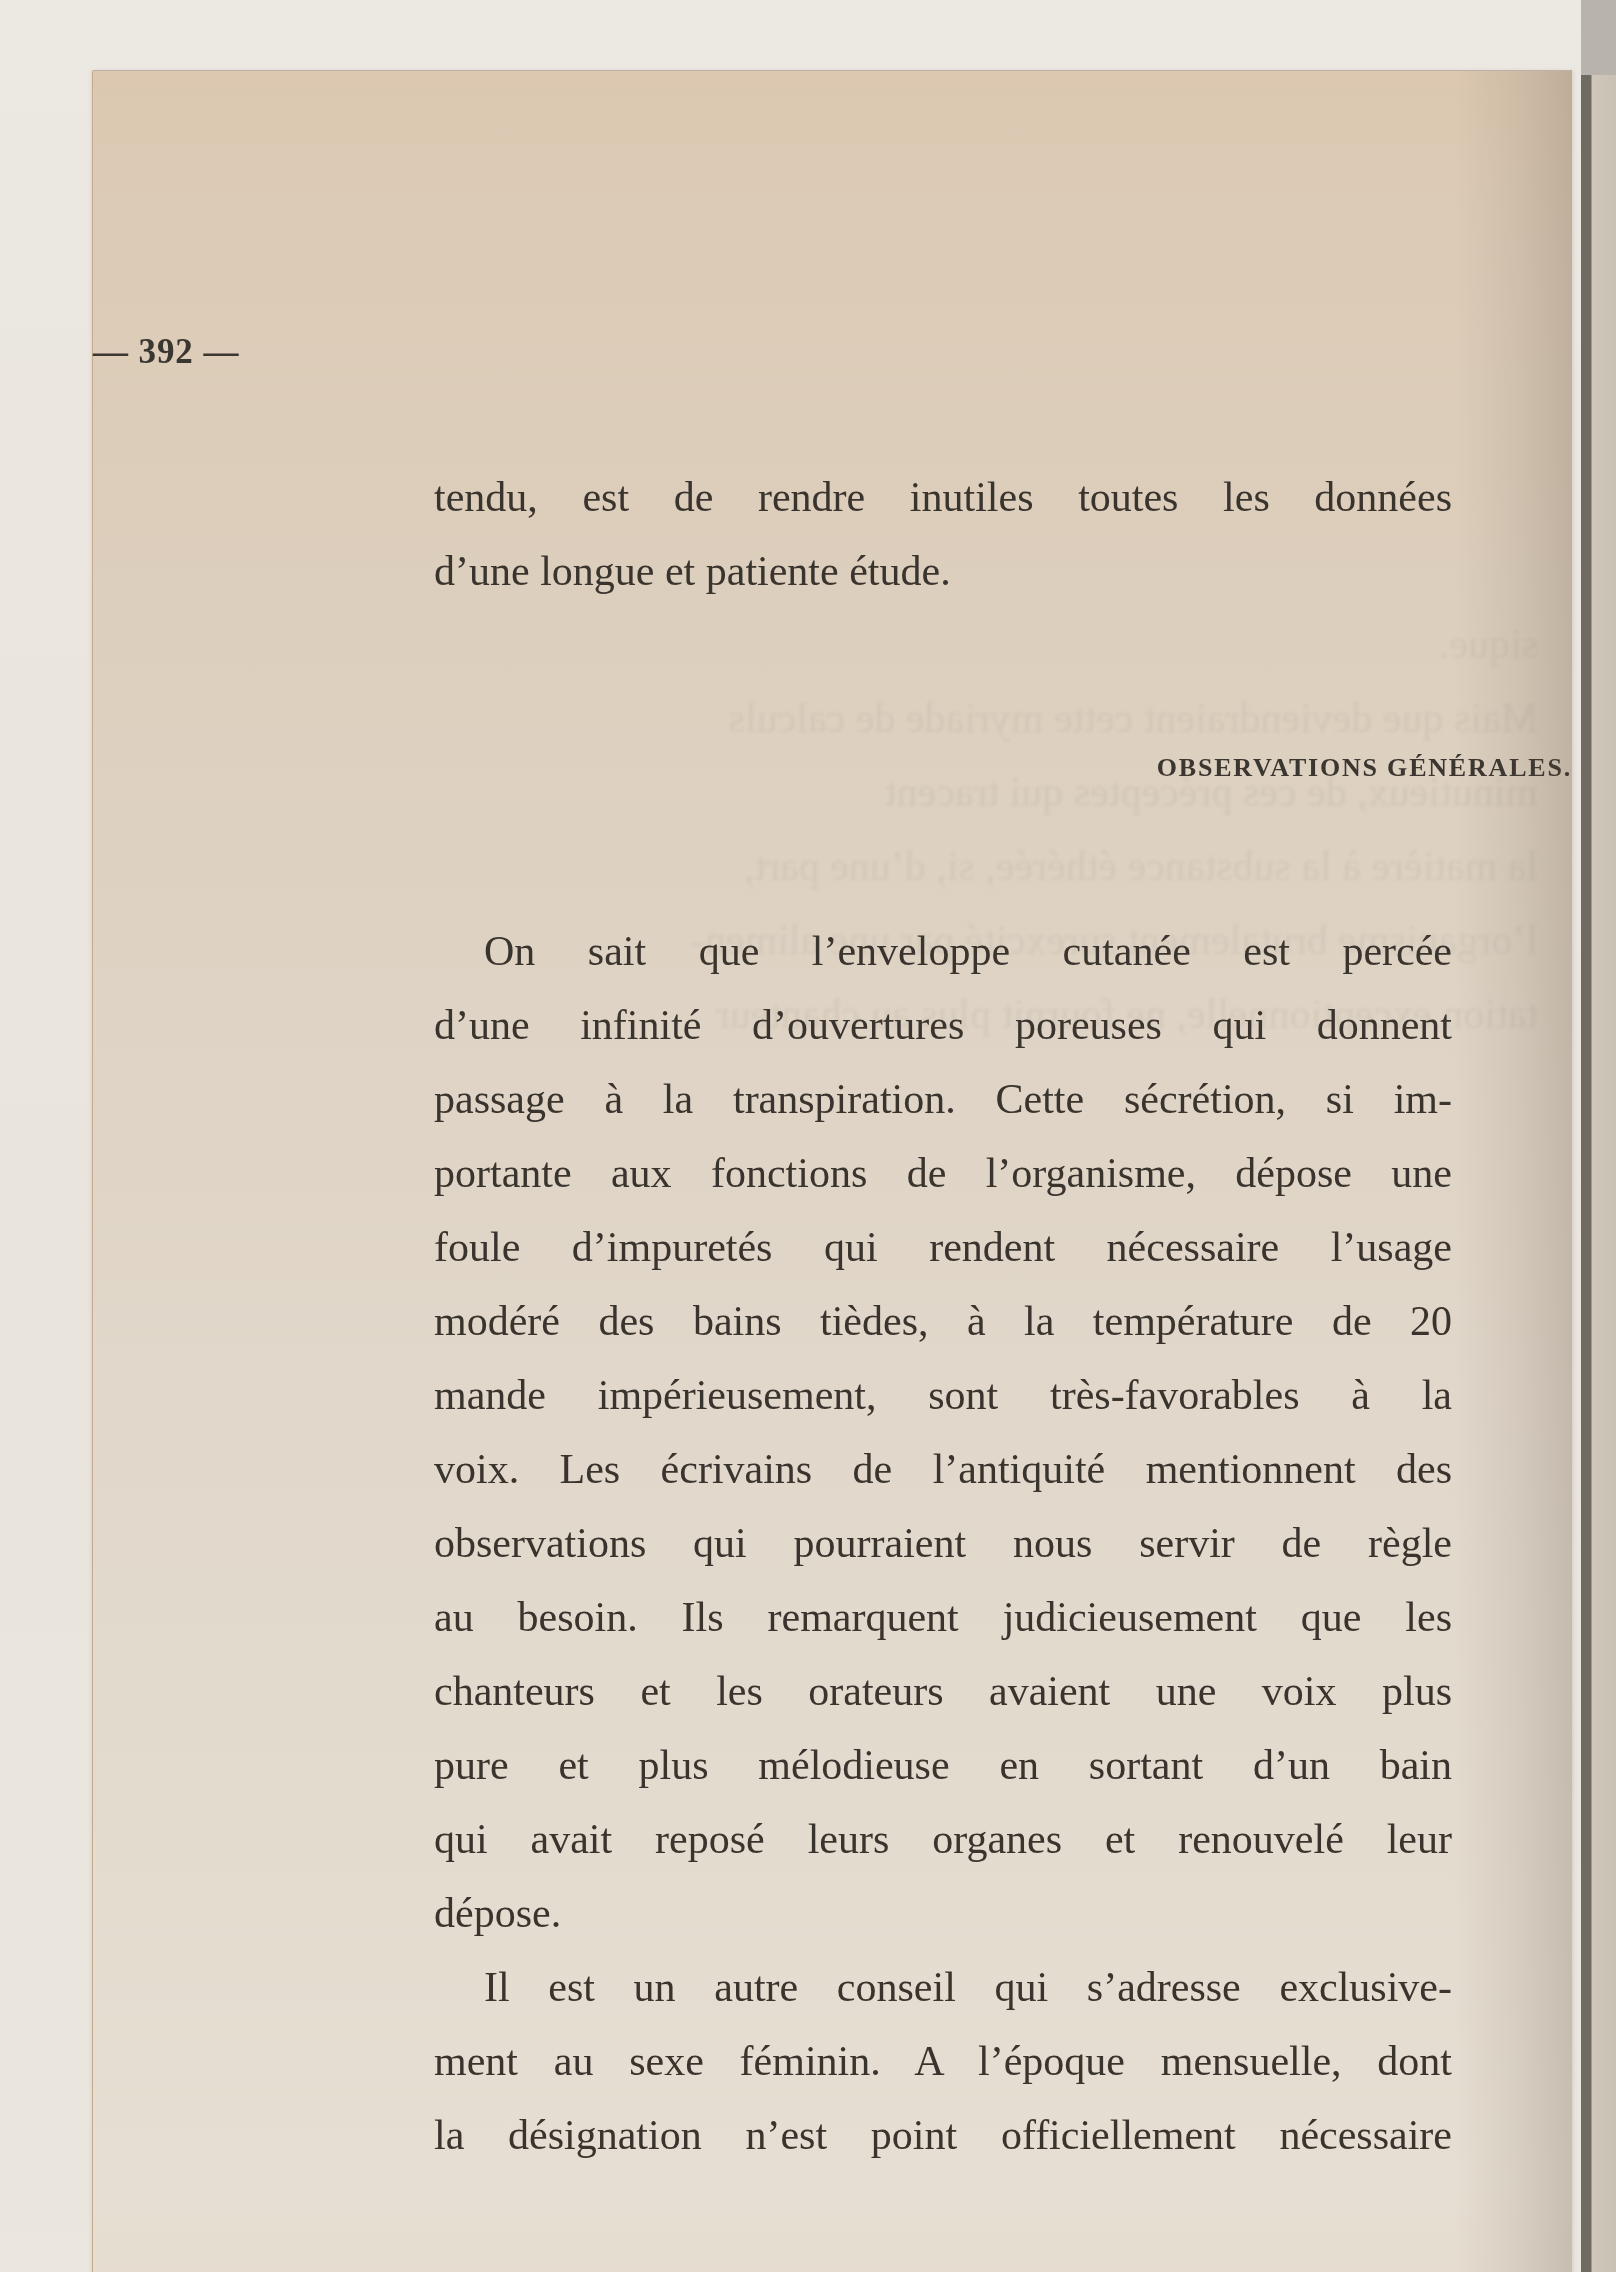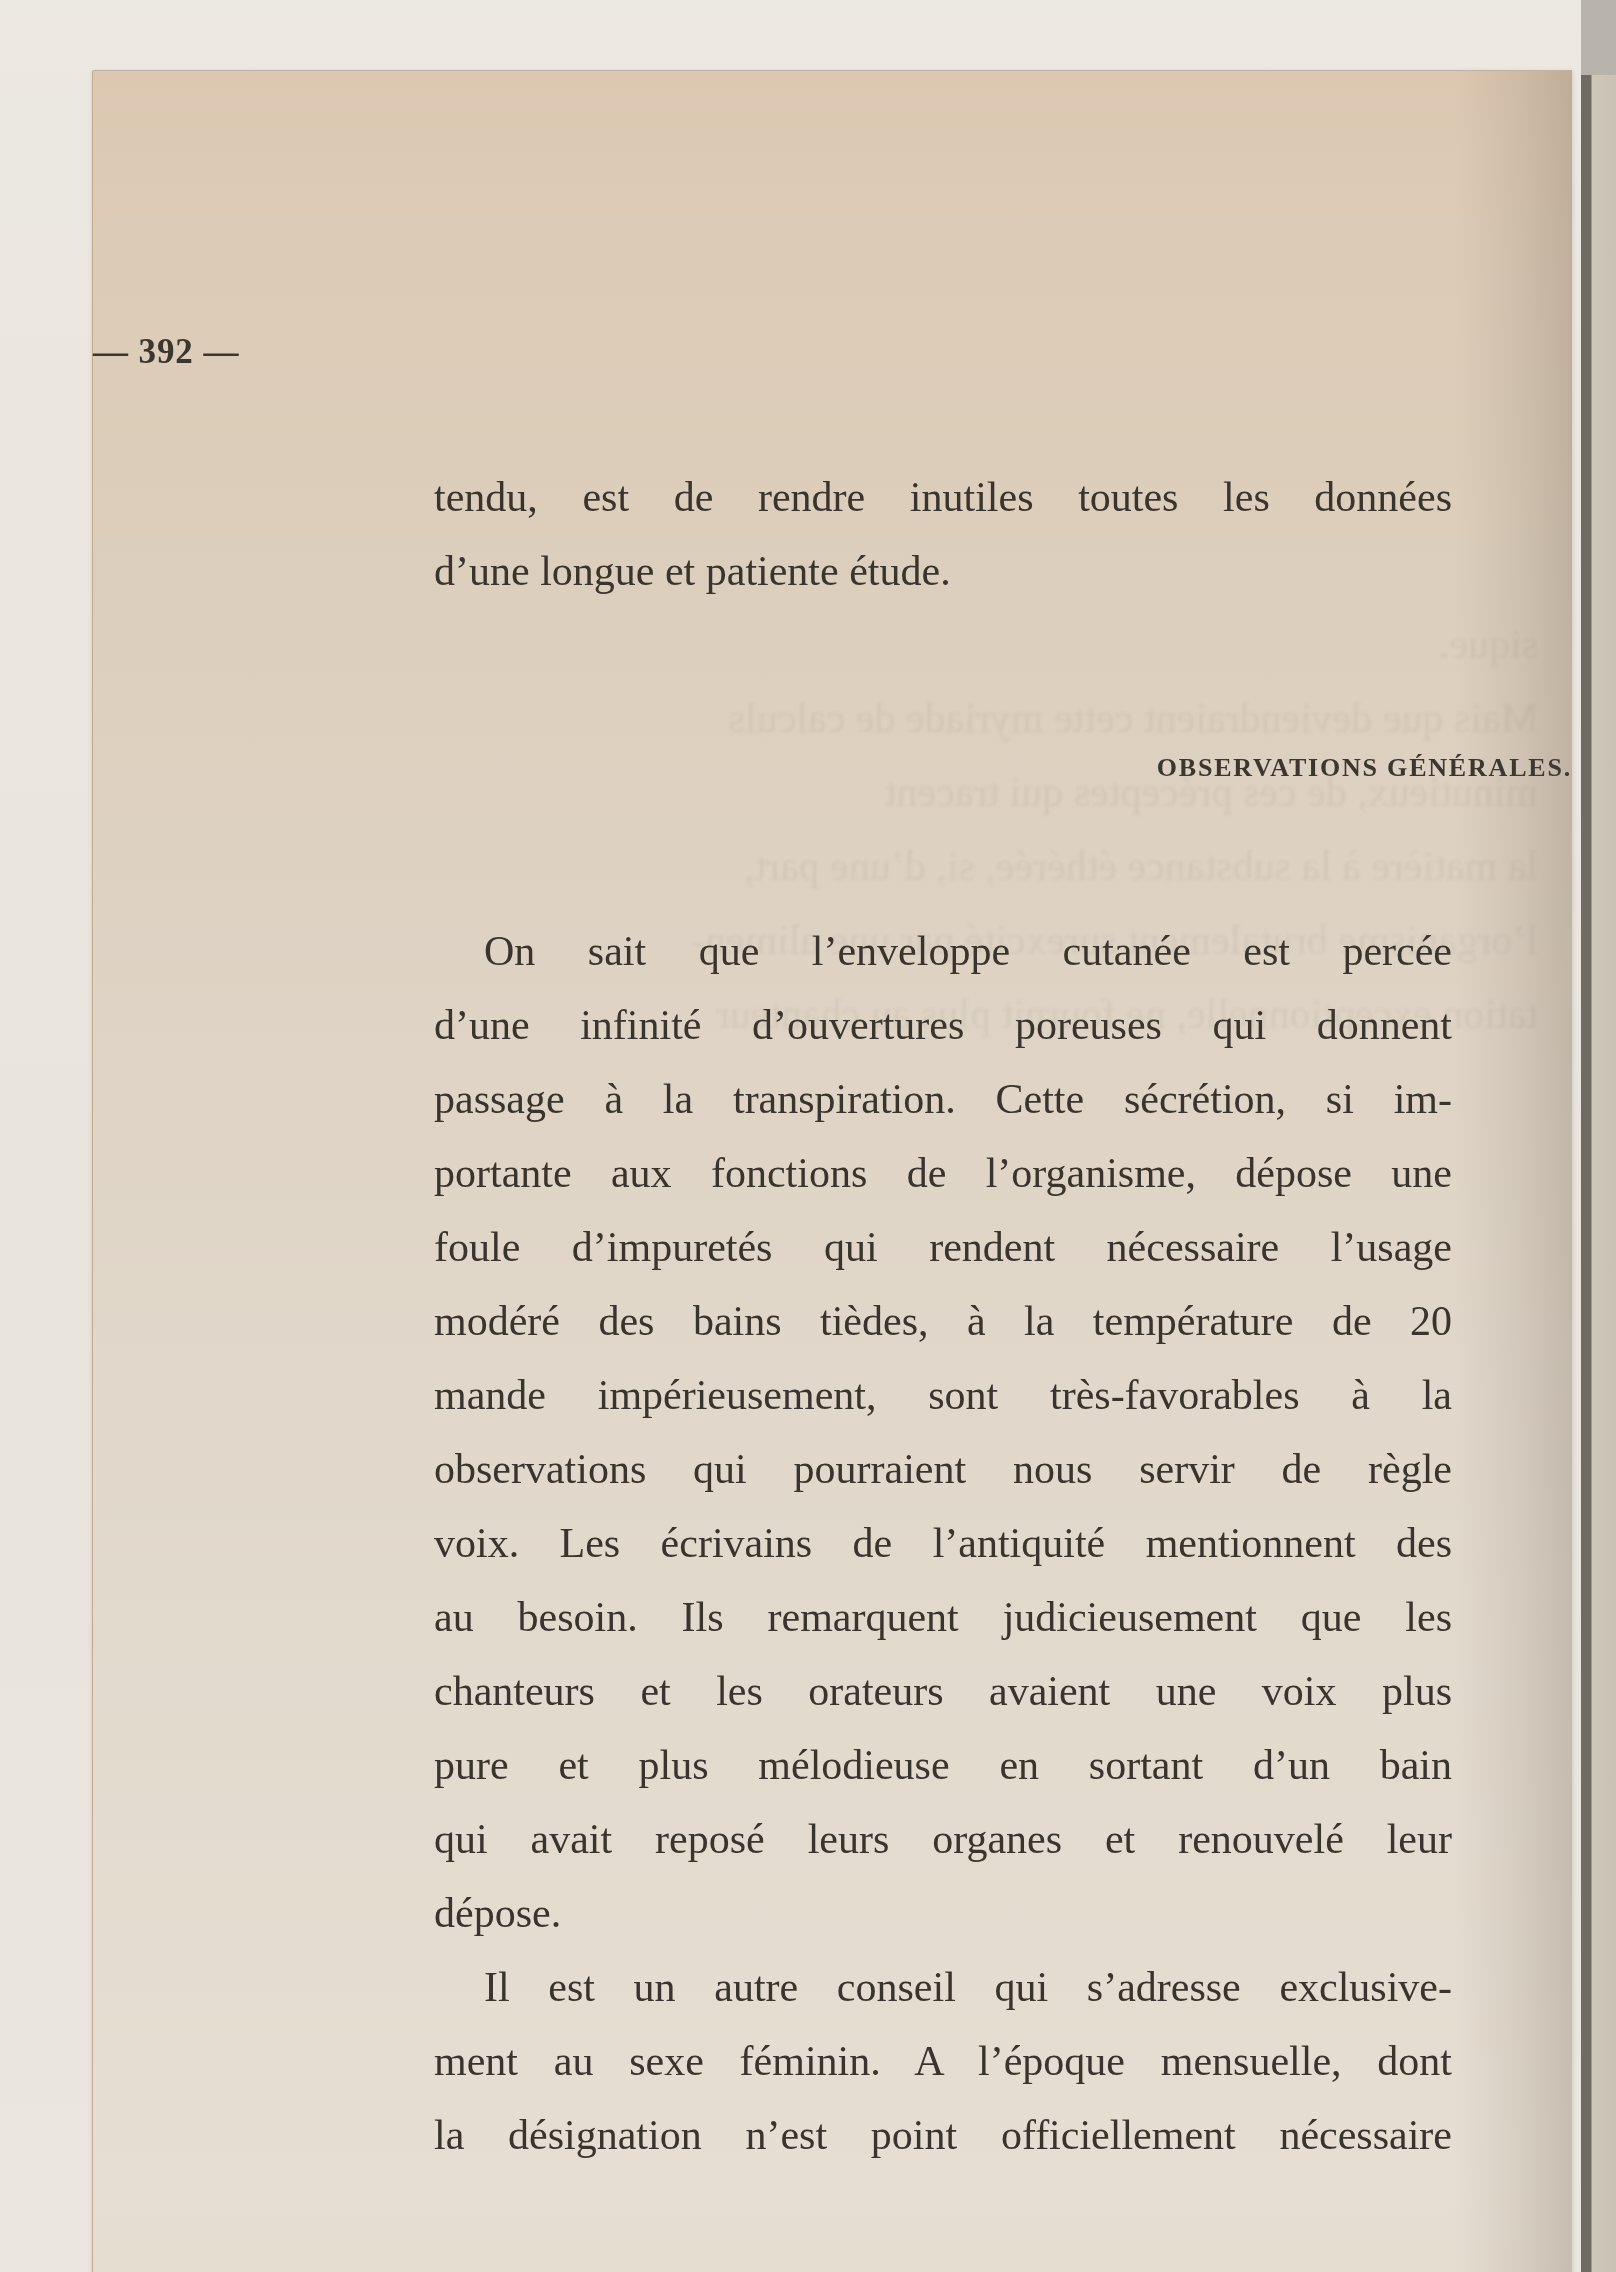--- a/index.html
+++ b/index.html
@@ -158,22 +158,22 @@
 
   <div class="text-block block-main">
     <div>
       <span class="line indent">On sait que l’enveloppe cutanée est percée</span>
       <span class="line">d’une infinité d’ouvertures poreuses qui donnent</span>
       <span class="line">passage à la transpiration. Cette sécrétion, si im-</span>
       <span class="line">portante aux fonctions de l’organisme, dépose une</span>
       <span class="line">foule d’impuretés qui rendent nécessaire l’usage</span>
       <span class="line">modéré des bains tièdes, à la température de 20</span>
       <span class="line">mande impérieusement, sont très-favorables à la</span>
+      <span class="line">voix. Les écrivains de l’antiquité mentionnent des</span>
       <span class="line">observations qui pourraient nous servir de règle</span>
-      <span class="line">voix. Les écrivains de l’antiquité mentionnent des</span>
       <span class="line">au besoin. Ils remarquent judicieusement que les</span>
       <span class="line">chanteurs et les orateurs avaient une voix plus</span>
       <span class="line">pure et plus mélodieuse en sortant d’un bain</span>
       <span class="line">qui avait reposé leurs organes et renouvelé leur</span>
       <span class="line last">dépose.</span>
     </div>
     <div>
       <span class="line indent">Il est un autre conseil qui s’adresse exclusive-</span>
       <span class="line">ment au sexe féminin. A l’époque mensuelle, dont</span>
       <span class="line">la désignation n’est point officiellement nécessaire</span>

